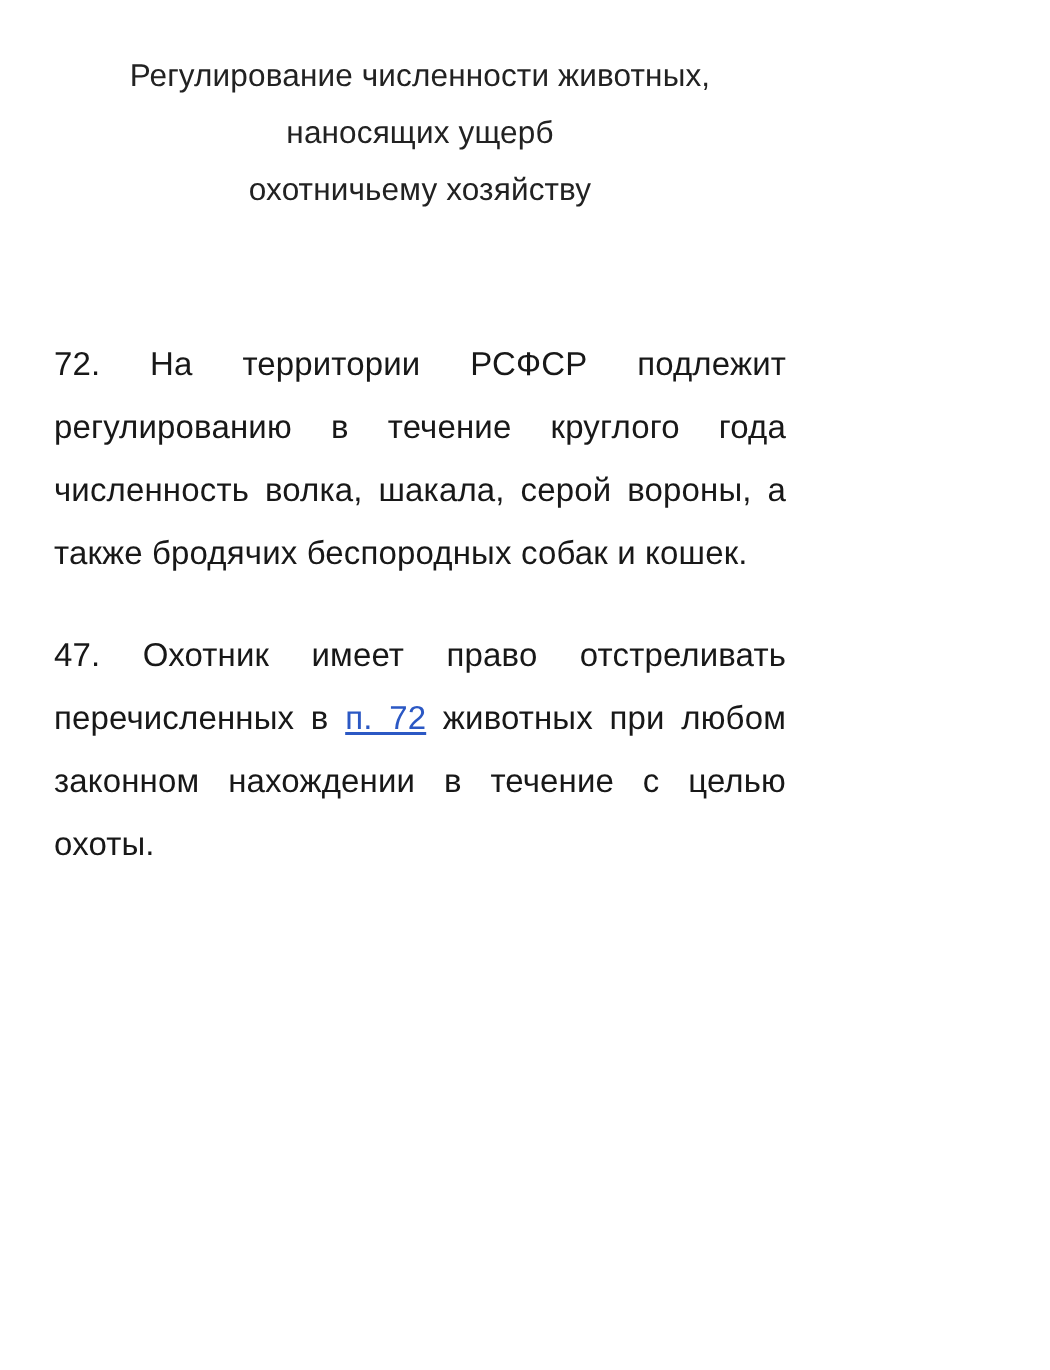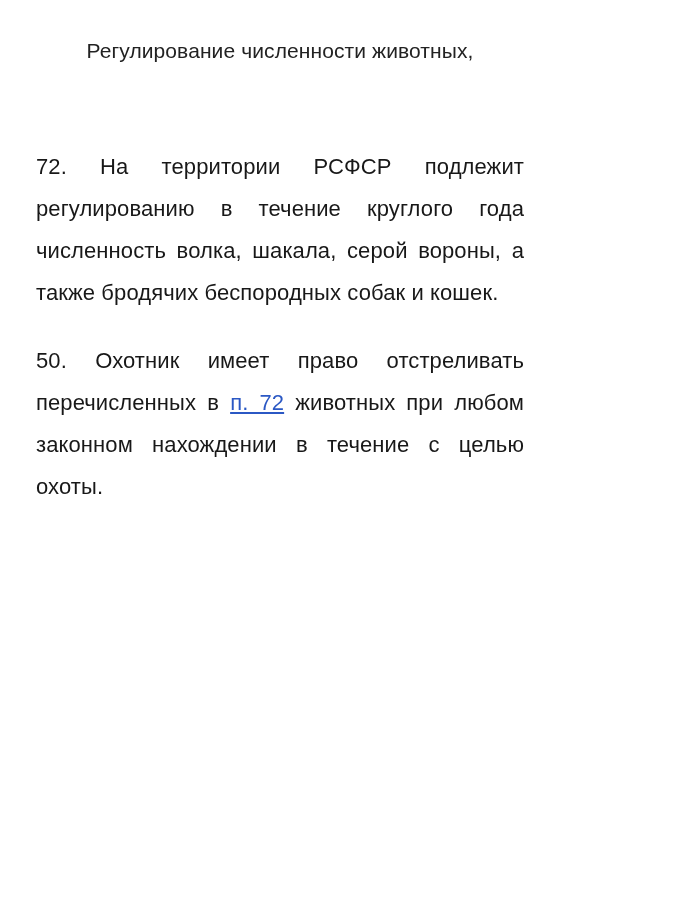--- a/index.html
+++ b/index.html
@@ -59,24 +59,26 @@
     text-decoration: underline;
   }
 </style>
 </head>
 <body>
 
 <div class="page">
 
   <h1 class="doc-title">
     <span class="title-line-1">Регулирование численности животных,</span>
+    <span class="title-line-2">наносящих ущерб</span>
     <span class="title-gap"></span>
+    <span class="title-line-3">охотничьему хозяйству</span>
   </h1>
 
   <div class="body-block">
 
     <p class="para">72. На территории РСФСР подлежит регулированию в течение круглого года численность волка, шакала, серой вороны, а также бродячих беспородных собак и кошек.</p>
 
 
-    <p class="para"><span>50. Охотник имеет право отстреливать перечисленных в </span><a class="doclink" href="#">п. 72</a><span> животных при любом законном нахождении в течение с целью охоты.</span></p>
+    <p class="para"><span>47. Охотник имеет право отстреливать перечисленных в </span><a class="doclink" href="#">п. 72</a><span> животных при любом законном нахождении в течение с целью охоты.</span></p>
 
   </div>
 </div>
 
 </body></html>

